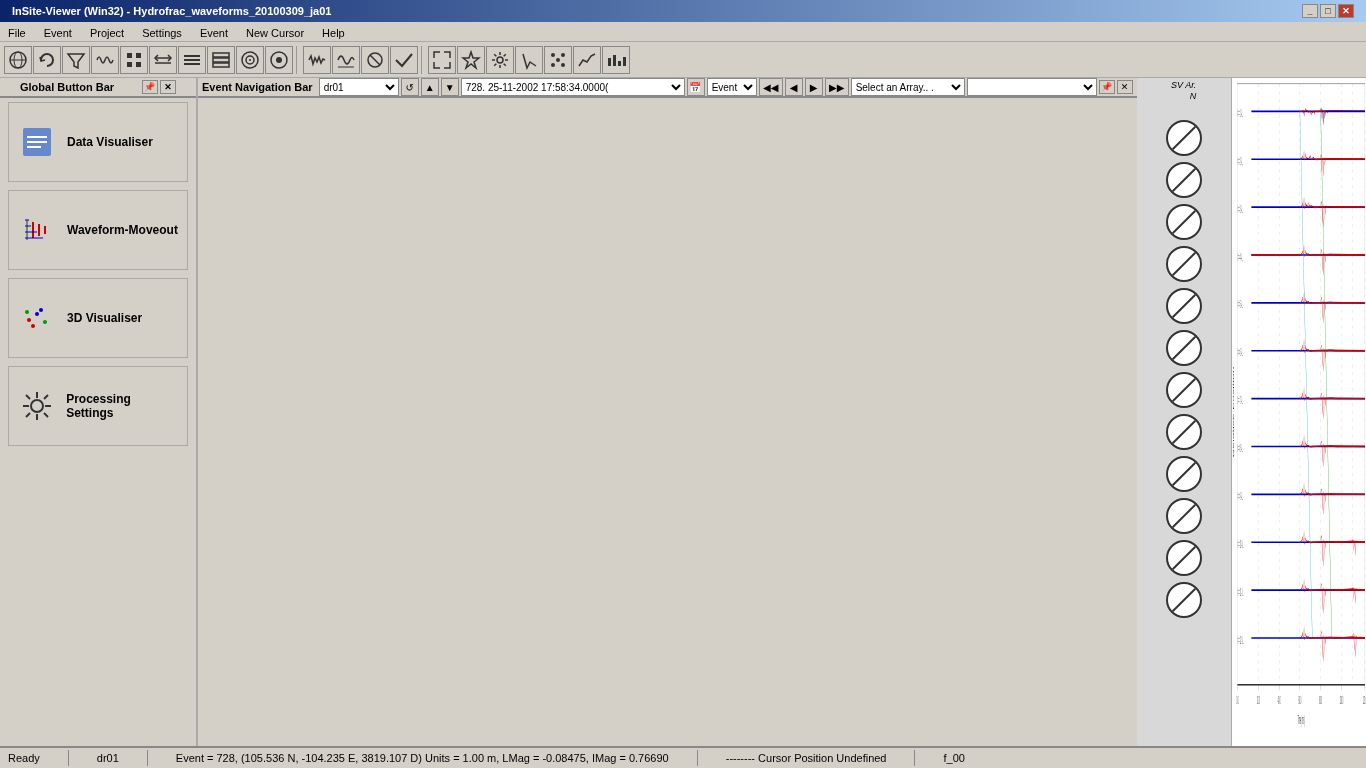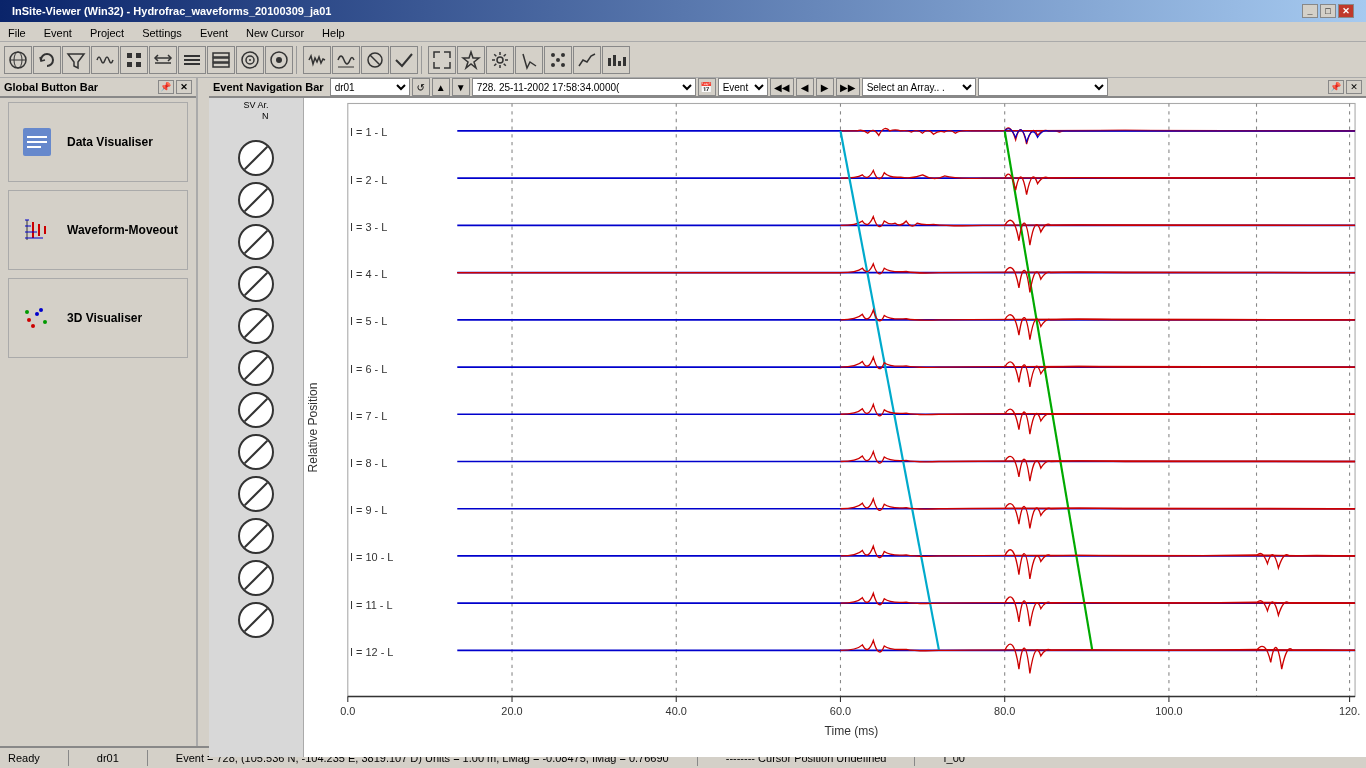--- a/index.html
+++ b/index.html
@@ -71,21 +71,21 @@
     #global-btn-bar {
       width: 198px;
       background: #d4d0c8;
       border-right: 2px solid #aaa;
       display: flex;
       flex-direction: column;
     }
     #global-btn-bar-header {
       background: #d4d0c8;
       border-bottom: 2px solid #888;
-      padding: 2px 4px;
+      padding: 2px 20px;
       font-size: 11px;
       font-weight: bold;
       display: flex;
       align-items: center;
       justify-content: space-between;
       height: 20px;
     }
     .sidebar-btn {
       background: #d4d0c8;
       border: 1px solid #aaa;
@@ -102,22 +102,21 @@
       width: 40px; height: 40px;
       display: flex; align-items: center; justify-content: center;
       font-size: 20px;
     }
     .sidebar-btn-label { font-size: 12px; font-weight: bold; }
     
     
     #main-area {
       flex: 1;
       display: flex;
-      flex-direction: column;
-      padding-left: 11px;
+      flex-direction: row;
     }
     
     
     #event-nav-bar {
       background: #d4d0c8;
       height: 20px;
       border-bottom: 2px solid #888;
       display: flex;
       align-items: center;
       padding: 0 4px;
@@ -420,20 +419,37 @@
           <circle cx="18" cy="14" r="2" fill="#0000cc"></circle>
           <circle cx="26" cy="22" r="2" fill="#009900"></circle>
           <circle cx="14" cy="26" r="2" fill="#cc0000"></circle>
           <circle cx="22" cy="10" r="2" fill="#0000cc"></circle>
           <circle cx="8" cy="12" r="2" fill="#009900"></circle>
         </svg>
       </div>
       <span class="sidebar-btn-label">3D Visualiser</span>
     </div>
 
+    <div class="sidebar-btn">
+      <div class="sidebar-btn-icon">
+        <svg width="36" height="36" viewBox="0 0 36 36">
+          <rect x="2" y="2" width="32" height="32" fill="#d4d0c8"></rect>
+          <circle cx="18" cy="18" r="6" fill="none" stroke="#333" stroke-width="2"></circle>
+          <line x1="18" y1="4" x2="18" y2="10" stroke="#333" stroke-width="2"></line>
+          <line x1="18" y1="26" x2="18" y2="32" stroke="#333" stroke-width="2"></line>
+          <line x1="4" y1="18" x2="10" y2="18" stroke="#333" stroke-width="2"></line>
+          <line x1="26" y1="18" x2="32" y2="18" stroke="#333" stroke-width="2"></line>
+          <line x1="7" y1="7" x2="11" y2="11" stroke="#333" stroke-width="2"></line>
+          <line x1="25" y1="25" x2="29" y2="29" stroke="#333" stroke-width="2"></line>
+          <line x1="7" y1="29" x2="11" y2="25" stroke="#333" stroke-width="2"></line>
+          <line x1="25" y1="11" x2="29" y2="7" stroke="#333" stroke-width="2"></line>
+        </svg>
+      </div>
+      <span class="sidebar-btn-label">Processing Settings</span>
+    </div>
   </div>
 
   <div id="main-area">
 
     <div id="event-nav-bar">
       <span style="font-weight:bold;margin-right:4px;">Event Navigation Bar</span>
       <select class="nav-select" style="width:80px;">
         <option>dr01</option>
       </select>
       <div class="nav-btn">↺</div>
@@ -458,21 +474,21 @@
       </select>
       <div style="display:flex;gap:2px;margin-left:auto;">
         <div class="title-btn">📌</div>
         <div class="title-btn">✕</div>
       </div>
     </div>
 
     <div id="waveform-area">
 
       <div id="circles-column" style="width:95px; background:#d8d8d8; display:flex; flex-direction:column; align-items:center; padding-top:2px; border-right:1px solid #aaa; flex-shrink:0;">
-        <div style="font-size:9px; text-align:right; line-height:1.2; margin-bottom:15px;">SV Ar.<br>N</div>
+        <div style="font-size:9px; text-align:right; line-height:1.2; margin-bottom:15px;font-style:italic;">SV Ar.<br>N</div>
 
         <div class="sensor-circle" style="margin:3px;"></div>
         <div class="sensor-circle" style="margin:3px;"></div>
         <div class="sensor-circle" style="margin:3px;"></div>
         <div class="sensor-circle" style="margin:3px;"></div>
         <div class="sensor-circle" style="margin:3px;"></div>
         <div class="sensor-circle" style="margin:3px;"></div>
         <div class="sensor-circle" style="margin:3px;"></div>
         <div class="sensor-circle" style="margin:3px;"></div>
         <div class="sensor-circle" style="margin:3px;"></div>

